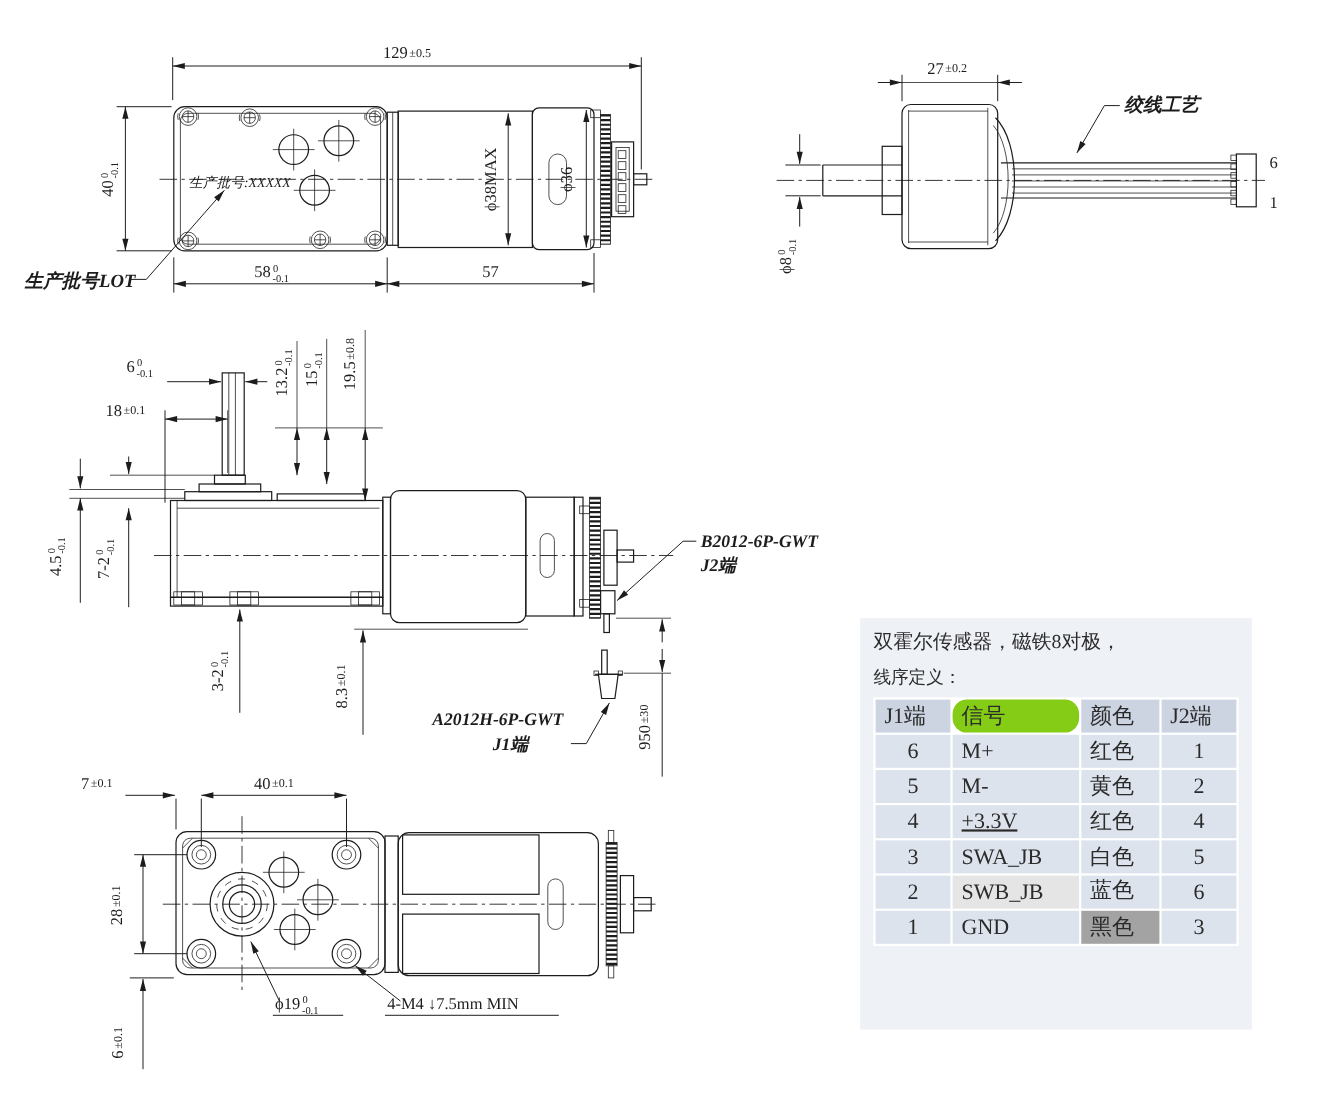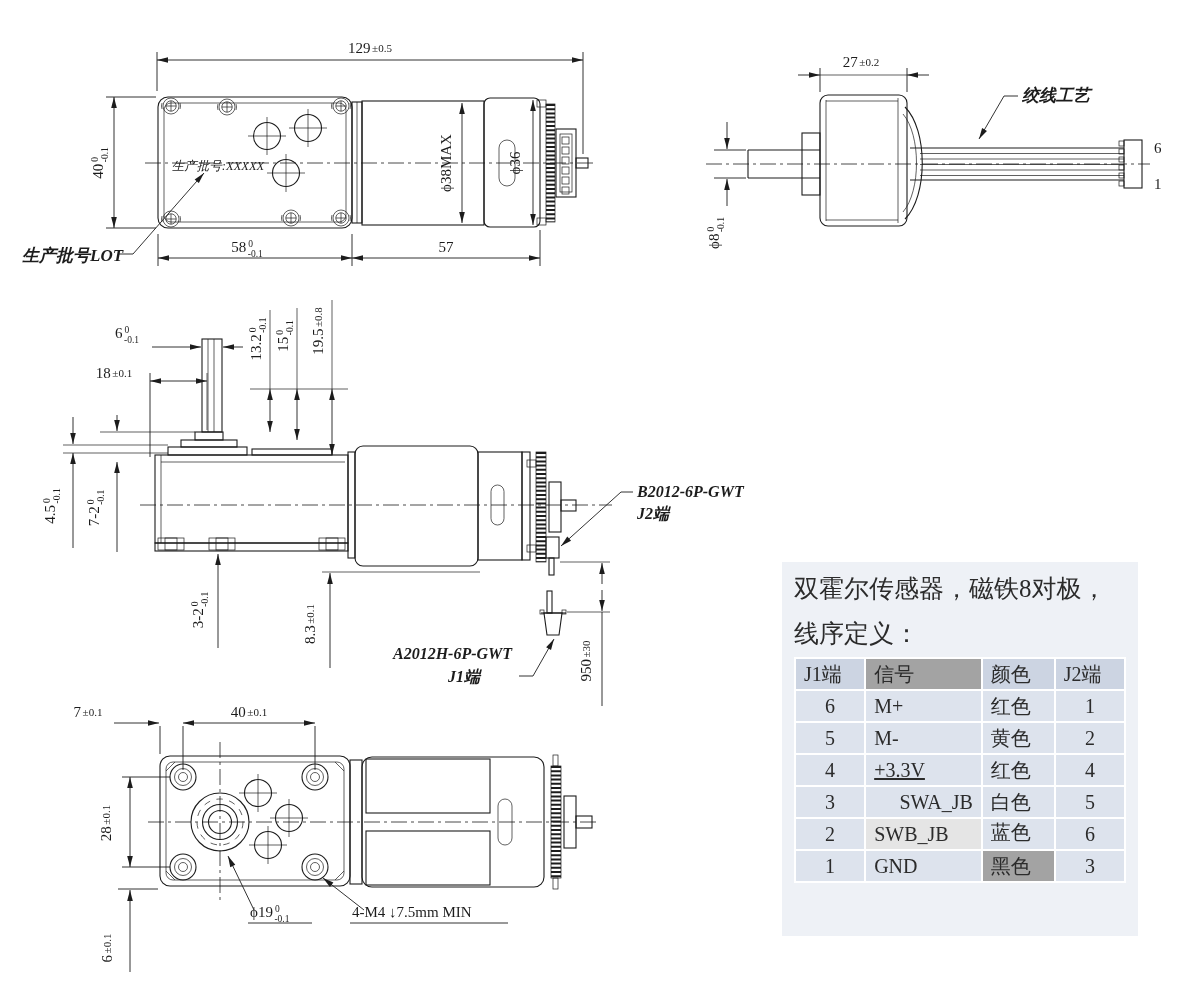--- a/index.html
+++ b/index.html
@@ -14,22 +14,22 @@
   .d    { font:15px "Liberation Serif","DejaVu Serif",serif; }
   .tol  { font-size:9.5px; }
   .tolm { font-size:11px; }
   .mark { font:italic 12.5px "Liberation Serif","DejaVu Serif",serif; }
   .lbl  { font:italic bold 16px "Liberation Serif","DejaVu Serif",serif; }
   .lbl2 { font:italic bold 17px "Liberation Serif","DejaVu Serif",serif; }
   .pin  { font:15px "Liberation Serif","DejaVu Serif",serif; }
   
   .panel { position:absolute; left:782px; top:562px; width:356px; height:374px; box-sizing:border-box;
            padding:8px 12px 0 12px; color:#2b2b2b; }
-  .panel-note { font-size:25px; line-height:1.5; }
-  .panel-sub  { font-size:25px; margin-top:9px; margin-bottom:7px; }
+  .panel-note { font-size:18px; line-height:1.5; }
+  .panel-sub  { font-size:16px; margin-top:9px; margin-bottom:7px; }
   table.wiring { border-collapse:separate; border-spacing:2px; width:100%; }
   table.wiring th, table.wiring td { font-weight:normal; font-size:20px; line-height:24px; padding:3px 8px; }
   table.wiring th { text-align:left; }
   table.wiring td:nth-child(1), table.wiring td:nth-child(4) { text-align:center; }
 </style>
 </head>
 <body>
 
 <div class="stage">
 <svg width="1200" height="1000" viewBox="0 0 1200 1000">
@@ -389,21 +389,21 @@
 
   <div class="panel" style="background: rgb(238, 241, 246);">
     <div class="panel-note">
       <span>双霍尔传感器，磁铁8对极，</span><br>
     </div>
     <div class="panel-sub">线序定义：</div>
     <table class="wiring" style="background: rgb(255, 255, 255);">
       <tbody>
           <tr>
         <th style="background: rgb(204, 212, 226);">J1端</th>
-        <th style="background: #a3a3a3;">信号</th>
+        <th style="background: #84cc16; border-radius: 13px;">信号</th>
         <th style="background: rgb(204, 212, 226);">颜色</th>
         <th style="background: rgb(204, 212, 226);">J2端</th>
       </tr>
       <tr>
         <td style="background: rgb(221, 227, 237);">6</td>
             <td style="background: rgb(221, 227, 237);">M+</td>
             <td style="background: rgb(221, 227, 237);">红色</td>
             <td style="background: rgb(221, 227, 237);">1</td>
       </tr>
       <tr>
@@ -413,21 +413,21 @@
             <td style="background: rgb(221, 227, 237);">2</td>
       </tr>
       <tr>
         <td style="background: rgb(221, 227, 237);">4</td>
             <td style="background: rgb(221, 227, 237); text-decoration: underline;">+3.3V</td>
             <td style="background: rgb(221, 227, 237);">红色</td>
             <td style="background: rgb(221, 227, 237);">4</td>
       </tr>
       <tr>
         <td style="background: rgb(221, 227, 237);">3</td>
-            <td style="background: rgb(221, 227, 237); text-align: right;">SWA_JB</td>
+            <td style="background: rgb(221, 227, 237);">SWA_JB</td>
             <td style="background: rgb(221, 227, 237); font-family: Liberation Serif, serif;">白色</td>
             <td style="background: rgb(221, 227, 237);">5</td>
       </tr>
       <tr>
         <td style="background: rgb(221, 227, 237);">2</td>
             <td style="background: #e5e5e5;">SWB_JB</td>
             <td style="background: rgb(221, 227, 237); font-family: Liberation Mono, monospace;">蓝色</td>
             <td style="background: rgb(221, 227, 237);">6</td>
       </tr>
       <tr>

